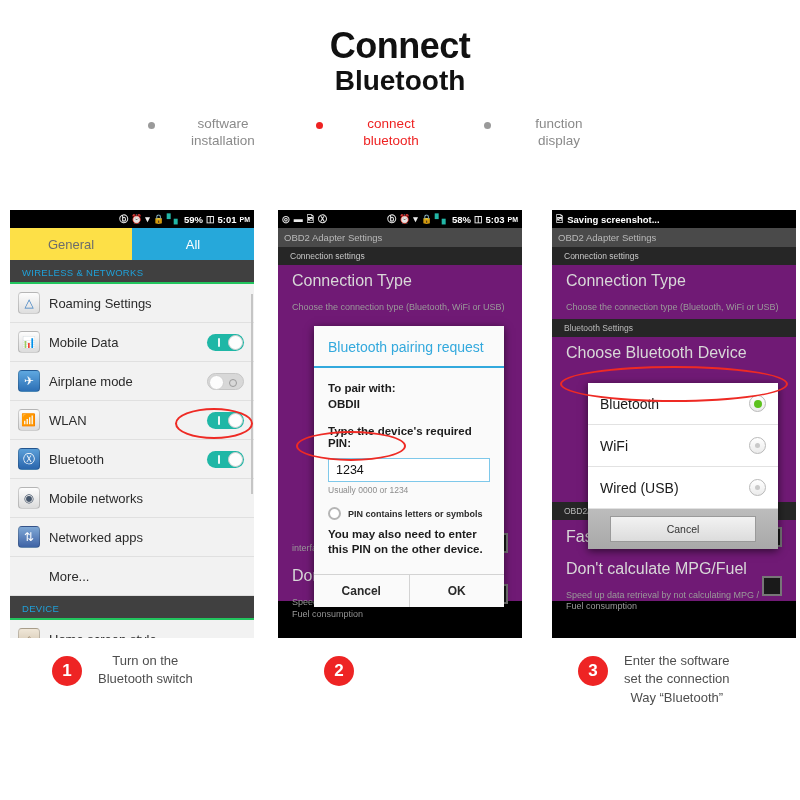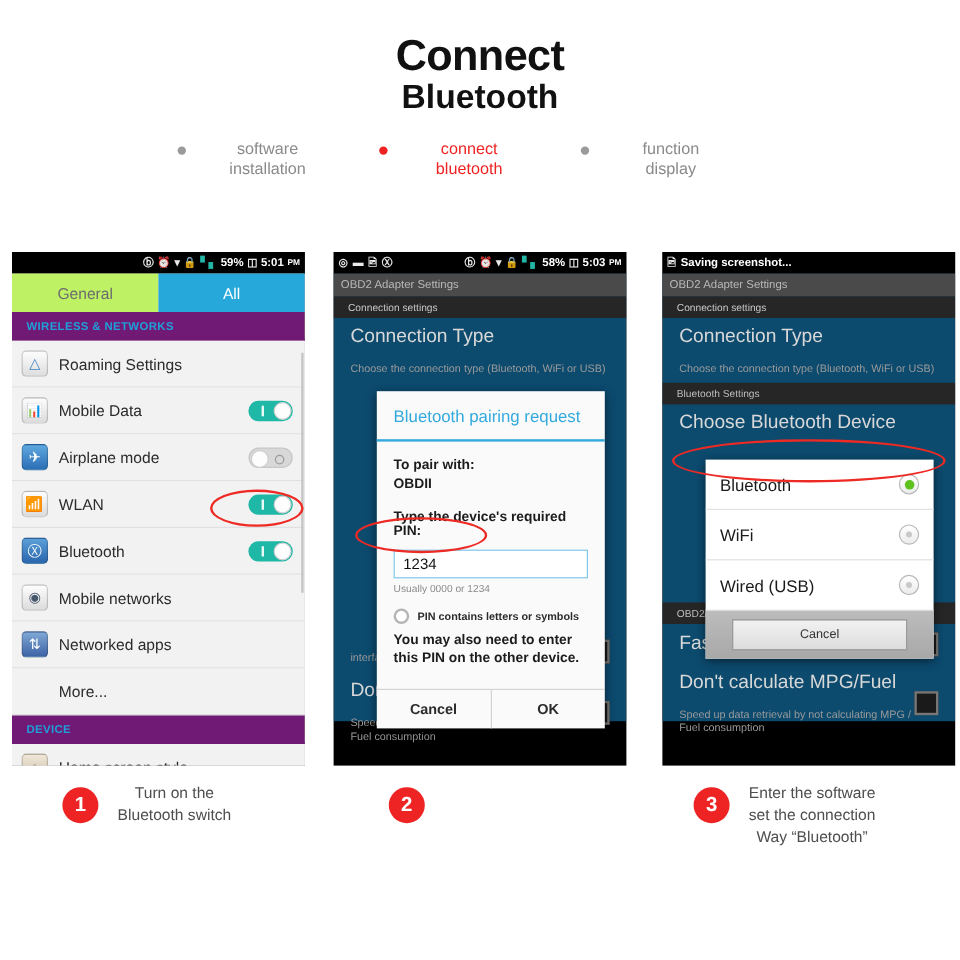--- a/index.html
+++ b/index.html
@@ -32,24 +32,24 @@
   .sb-right { display:flex; align-items:center; gap:3px; }
   .sb-ico { font-size:9px; line-height:1; opacity:.92; }
   .sb-ico.teal { color:#25c6b5; }
   .sb-time { font-size:9.5px; }
   .sb-ampm { font-size:7px; }
 
   
   .p1body { background:#f2f2f2; height:410px; position:relative; }
   .tabs { display:flex; height:32px; }
   .tab { flex:1; display:flex; align-items:center; justify-content:center;
-         font-size:13px; color:#6c6c6c; background:#bef264; }
+         font-size:13px; color:#6c6c6c; background:#fde047; }
   .tab.active { background:#26a8da; color:#fff; }
-  .section-head { font-size:9.5px; font-weight:bold; color:#1fa0d8; letter-spacing:.3px;
-                  padding:7px 0 4px 12px; background:#701a75; border-bottom:2px solid #701a75; }
+  .section-head { font-size:9.5px; font-weight:normal; color:#1fa0d8; letter-spacing:.3px;
+                  padding:7px 0 4px 12px; background:#404040; border-bottom:2px solid #22c55e; }
   .rows { background:#f2f2f2; }
   .row { height:39px; display:flex; align-items:center; padding:0 10px 0 8px;
          border-bottom:1px solid #e0e0e0; background:#f2f2f2; position:relative; }
   .row-icon { width:22px; height:22px; border-radius:4px; margin-right:9px; flex:0 0 auto;
               display:flex; align-items:center; justify-content:center; font-size:12px; color:#fff;
               border:1px solid rgba(0,0,0,.18); }
   .ri-roam { background:linear-gradient(#fdfdfd,#dedede); color:#3d7fc1; }
   .ri-data { background:linear-gradient(#fdfdfd,#dcdcdc); color:#3c8f3c; font-size:11px; }
   .ri-air  { background:linear-gradient(#5fa8e0,#2c6fb5); }
   .ri-wlan { background:linear-gradient(#fdfdfd,#dcdcdc); color:#3d87c4; }
@@ -66,21 +66,21 @@
                   background:#fdfdfd; border:1px solid #cfcfcf; }
   .toggle.on .knob { right:1px; }
   .toggle.off .knob { left:1px; }
   .toggle.on::before { content:""; position:absolute; left:11px; top:4px; width:2px; height:9px;
                        background:#eafaf7; border-radius:1px; }
   .toggle.off::after { content:""; position:absolute; right:6px; top:5px; width:6px; height:6px;
                        border:1.5px solid #9b9b9b; border-radius:50%; }
   .scrollbar1 { position:absolute; right:1px; top:66px; width:2px; height:200px; background:#c5c5c5; }
 
   
-  .pdark { background:#0c4a6e; height:373px; position:relative; }
+  .pdark { background:#701a75; height:373px; position:relative; }
   .app-title { background:#4a4a4a; color:#b9b9b9; font-size:9.5px; padding:4px 6px; }
   .app-sub   { background:#262626; color:#c8c8c8; font-size:8.5px; padding:4px 6px 4px 12px; }
   .pref { padding:7px 10px 6px 14px; }
   .pref-t { font-size:16px; color:#d8d8d8; font-weight:300; }
   .pref-d { font-size:9px; color:#9a9a9a; line-height:1.25; margin-top:12px; }
   .pref-row { display:flex; align-items:center; }
   .pref-row .pref-txt { flex:1; }
   .chk { width:20px; height:20px; border:2px solid #777; background:#1a1a1a; flex:0 0 auto; margin-right:4px; }
   .sec-bar { background:#262626; color:#bdbdbd; font-size:8.5px; padding:4px 6px 4px 12px; }
 

